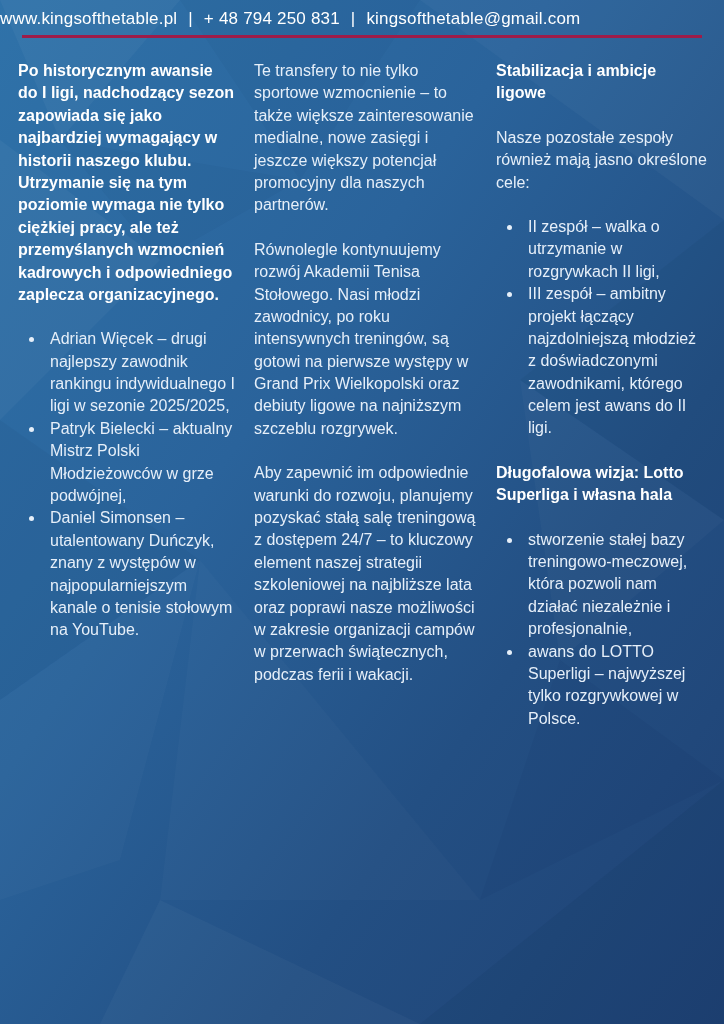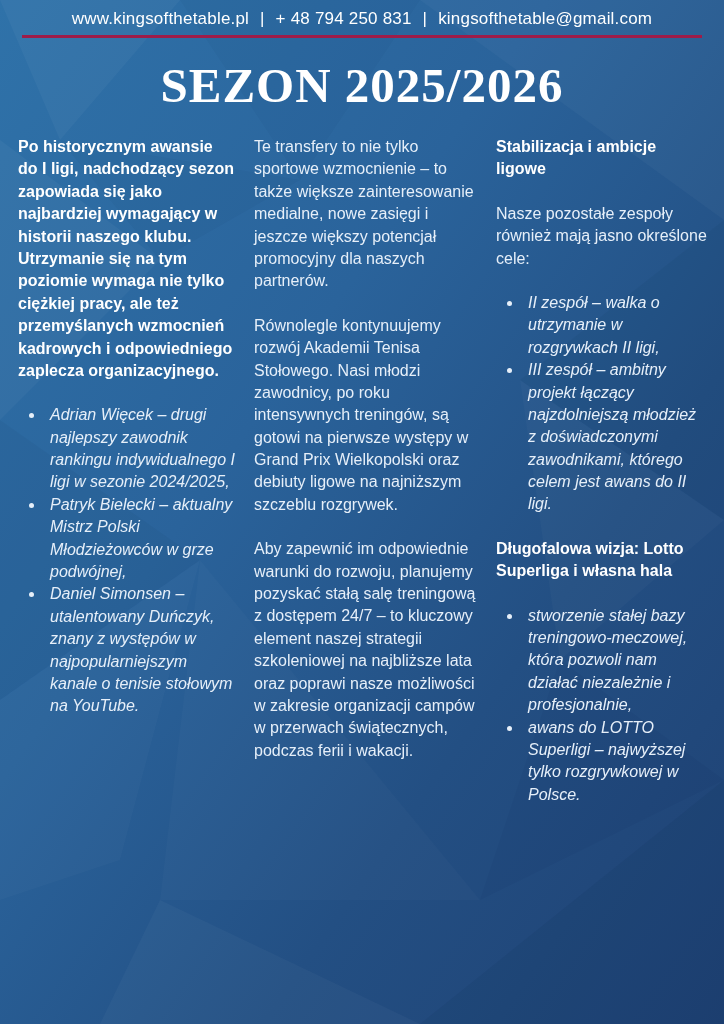--- a/index.html
+++ b/index.html
@@ -15,21 +15,21 @@
   .page{
     position:relative;
     width:724px;height:1024px;
     margin:0 auto;
     overflow:hidden;
     background:linear-gradient(125deg,var(--bg-top) 0%,#2a639b 38%,#234f83 68%,var(--bg-bottom) 100%);
     font-family:"Liberation Sans","DejaVu Sans",sans-serif;
   }
   .bg-svg{position:absolute;inset:0;width:100%;height:100%;display:block;}
   .content{position:relative;z-index:1;}
-  .contact-header{padding-top:9px;text-align:center;}
+  .contact-header{padding-top:9px;}
   .contact-line{
     color:var(--text-strong);
     font-size:17px;
     letter-spacing:.2px;
     white-space:nowrap;
   }
   .contact-line .seg{display:inline-block;}
   .contact-line .divider{margin:0 6px;}
   .header-rule{height:3px;background:var(--accent);margin:6px 22px 0 22px;}
   .page-title{
@@ -50,21 +50,21 @@
   }
   .column{min-width:0;}
   .column p,.column h3,.column ul{
     font-size:16px;
     line-height:1.40;
     margin:0 0 22px 0;
     color:var(--text-body);
   }
   .column p.lead{font-weight:700;color:var(--text-strong);}
   .column h3{font-weight:700;color:var(--text-strong);}
-  .column ul{padding:0 0 0 27px;font-style:italic;}
+  .column ul{padding:0 0 0 27px;}
   .column li{padding-left:5px;margin:0;}
 </style>
 </head>
 <body>
 
 <div class="page">
 
   <svg class="bg-svg" viewBox="0 0 724 1024" preserveAspectRatio="none" aria-hidden="true">
     <polygon points="0,0 180,0 60,140" fill="#ffffff" opacity="0.035"></polygon>
     <polygon points="180,0 420,0 300,180" fill="#06203f" opacity="0.03"></polygon>
@@ -87,27 +87,26 @@
       <div class="contact-line">
         <span class="seg">www.kingsofthetable.pl</span>
         <span class="seg divider">|</span>
         <span class="seg">+ 48 794 250 831</span>
         <span class="seg divider">|</span>
         <span class="seg">kingsofthetable@gmail.com</span>
       </div>
       <div class="header-rule"></div>
     </header>
 
-    <h1 class="page-title">SEZON 2025/2026</h1>
 
     <main class="columns" id="columns-root">
         <div class="column">
           <p class="lead">Po historycznym awansie do I ligi, nadchodzący sezon zapowiada się jako najbardziej wymagający w historii naszego klubu. Utrzymanie się na tym poziomie wymaga nie tylko ciężkiej pracy, ale też przemyślanych wzmocnień kadrowych i odpowiedniego zaplecza organizacyjnego.</p>
           <ul>
-            <li>Adrian Więcek – drugi najlepszy zawodnik rankingu indywidualnego I ligi w sezonie 2024/2025,</li>
+            <li>Adrian Więcek – drugi najlepszy zawodnik rankingu indywidualnego I ligi w sezonie 2025/2025,</li>
             <li>Patryk Bielecki – aktualny Mistrz Polski Młodzieżowców w grze podwójnej,</li>
             <li>Daniel Simonsen – utalentowany Duńczyk, znany z występów w najpopularniejszym kanale o tenisie stołowym na YouTube.</li>
           </ul>
         </div>
         <div class="column">
           <p>Te transfery to nie tylko sportowe wzmocnienie – to także większe zainteresowanie medialne, nowe zasięgi i jeszcze większy potencjał promocyjny dla naszych partnerów.</p>
           <p>Równolegle kontynuujemy rozwój Akademii Tenisa Stołowego. Nasi młodzi zawodnicy, po roku intensywnych treningów, są gotowi na pierwsze występy w Grand Prix Wielkopolski oraz debiuty ligowe na najniższym szczeblu rozgrywek.</p>
           <p>Aby zapewnić im odpowiednie warunki do rozwoju, planujemy pozyskać stałą salę treningową z dostępem 24/7 – to kluczowy element naszej strategii szkoleniowej na najbliższe lata oraz poprawi nasze możliwości w zakresie organizacji campów w przerwach świątecznych, podczas ferii i wakacji.</p>
         </div>
         <div class="column">

